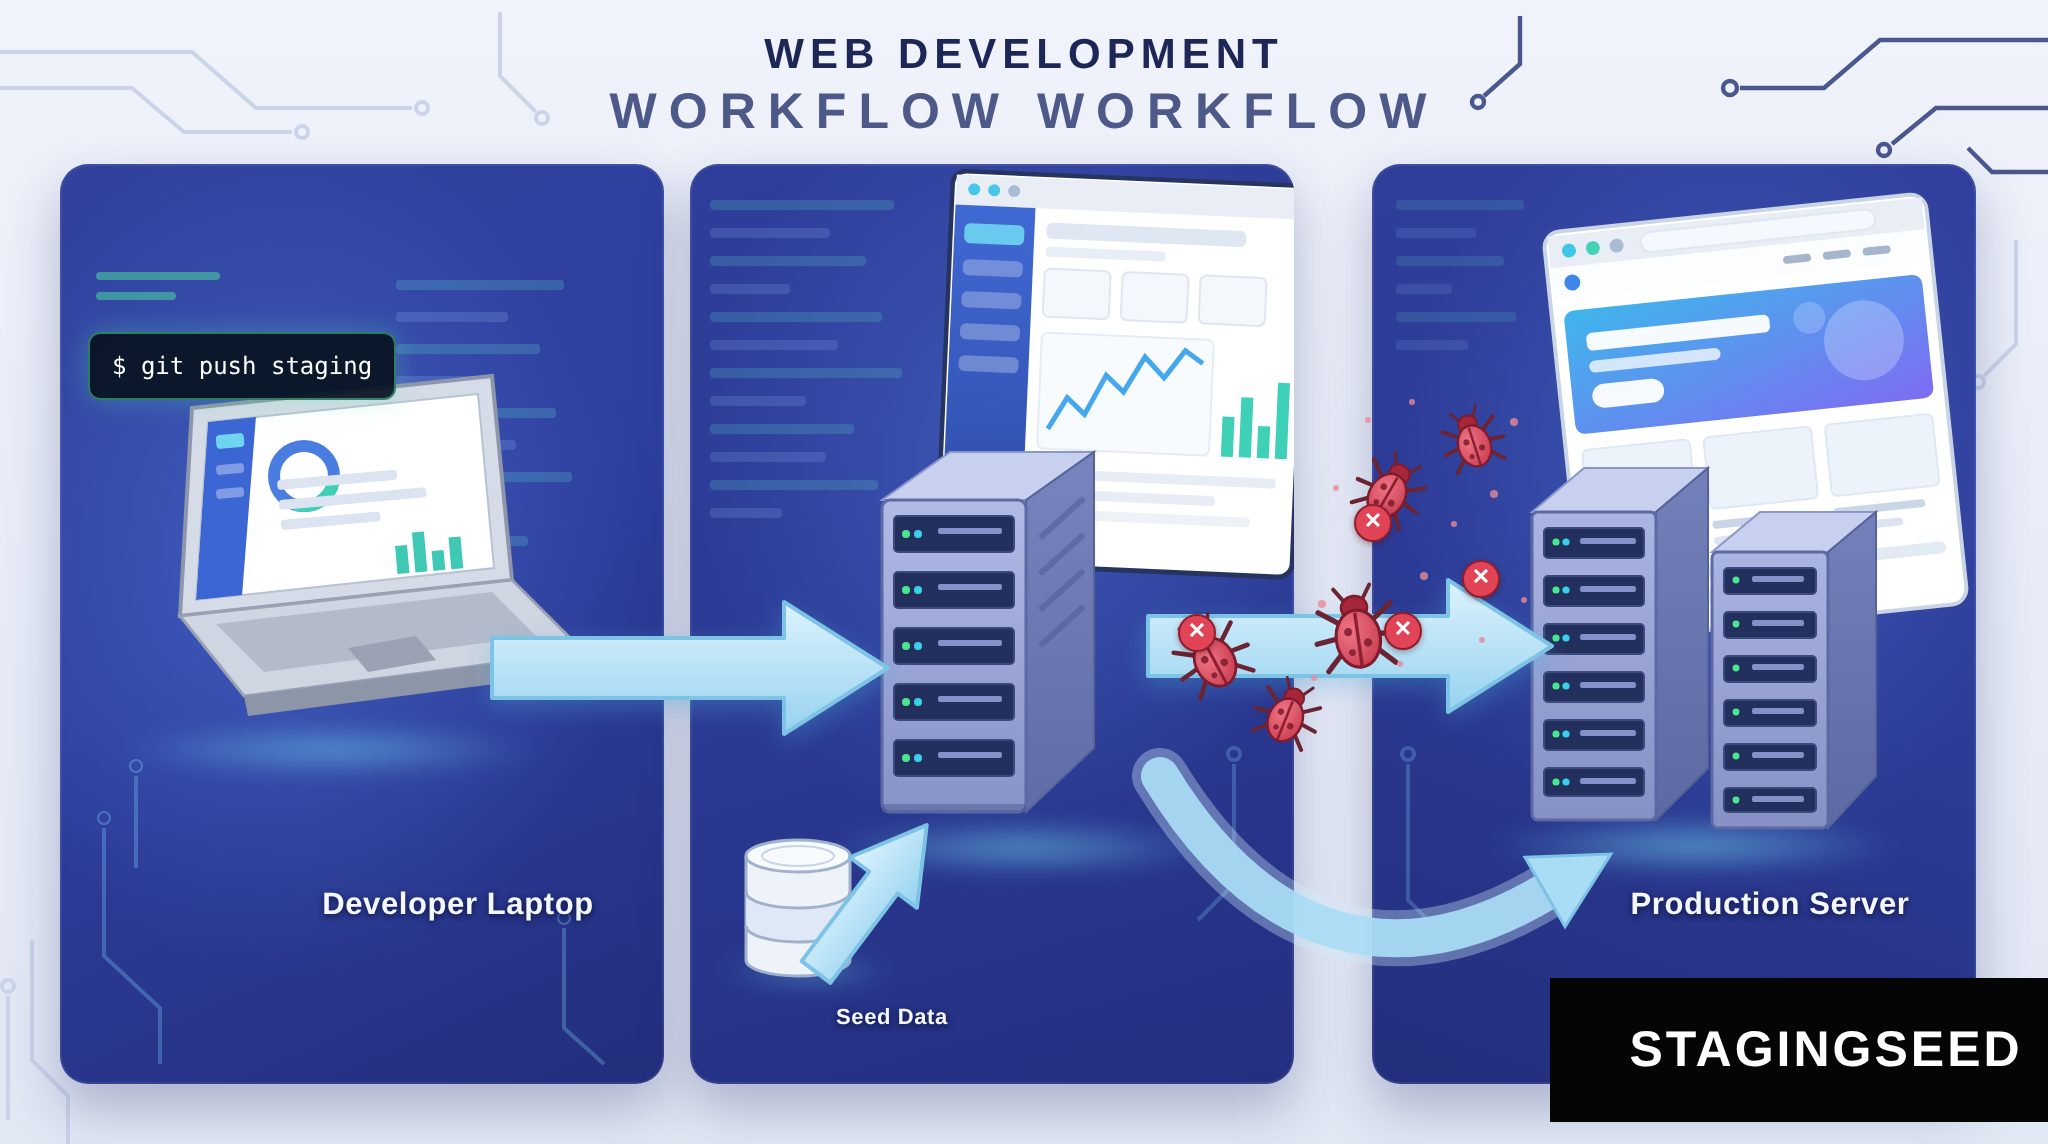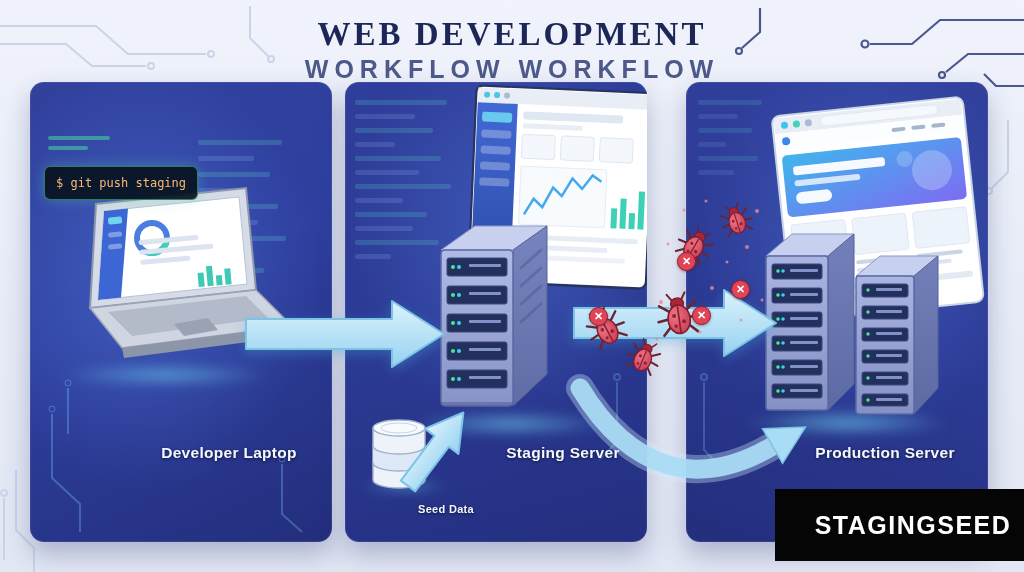--- a/index.html
+++ b/index.html
@@ -2,21 +2,21 @@
 <html><head>
 <meta charset="utf-8">
 <style>
   * { margin:0; padding:0; box-sizing:border-box; }
   html,body { background:#dfe4f2; font-family:"Liberation Sans", sans-serif; }
   .scene { position:relative; width:1024px; height:572px; overflow:hidden;
            background:linear-gradient(180deg,#f0f3fb 0%, #e7ebf7 55%, #e2e7f4 100%); }
   .bg-decor { position:absolute; inset:0; z-index:0; }
 
   .header { position:absolute; top:16px; left:0; width:100%; text-align:center; z-index:4; }
-  .title-main { font-size:33px; font-weight:bold; letter-spacing:3px; color:#1c2757;font-family:Liberation Serif, serif; }
+  .title-main { font-size:21px; font-weight:bold; letter-spacing:3px; color:#1c2757; }
   .title-sub  { font-size:25px; font-weight:bold; letter-spacing:6px; color:#4d5988; margin-top:2px; }
 
   .panel { position:absolute; top:82px; width:302px; height:460px; border-radius:14px; overflow:hidden;
            box-shadow:0 12px 26px rgba(25,38,100,.28), inset 0 0 0 1px rgba(255,255,255,.08); z-index:1; }
   .panel-dev { left:30px;
     background: radial-gradient(80% 65% at 38% 42%, rgba(86,128,228,.45), rgba(0,0,0,0) 72%),
                 linear-gradient(155deg,#31419c 0%, #2e3f9f 45%, #232e7c 100%); }
   .panel-stg { left:345px;
     background: radial-gradient(75% 60% at 55% 32%, rgba(86,128,228,.42), rgba(0,0,0,0) 72%),
                 linear-gradient(165deg,#2f3e9a 0%, #2b3a94 50%, #242f80 100%); }
@@ -24,21 +24,21 @@
     background: radial-gradient(75% 60% at 58% 34%, rgba(86,128,228,.42), rgba(0,0,0,0) 72%),
                 linear-gradient(200deg,#31409c 0%, #2c3b96 50%, #232e7c 100%); }
 
   .panel-label { position:absolute; color:#f4f7fd; font-weight:bold; font-size:15.5px; letter-spacing:.3px;
                  text-shadow:0 1px 3px rgba(8,15,50,.85); text-align:center; z-index:3;margin-left:48px; }
   .abs { position:absolute; }
 
   .terminal { position:absolute; left:14px; top:84px; padding:9px 11px; z-index:3;
               background:rgba(8,18,32,.92); border:1px solid rgba(86,226,166,.5); border-radius:6px;
               box-shadow:0 0 14px rgba(86,226,166,.3);
-              font-family:"DejaVu Sans Mono", monospace; font-size:12px; color:#fdba74; white-space:nowrap; }
+              font-family:"DejaVu Sans Mono", monospace; font-size:12px; color:#ffffff; white-space:nowrap; }
 
   .glow { position:absolute; border-radius:50%; filter:blur(6px);
           background:radial-gradient(closest-side, rgba(120,225,255,.85), rgba(120,225,255,0)); }
 
   .overlay { position:absolute; inset:0; z-index:5; pointer-events:none; }
 
   .err-badge { position:absolute; width:19px; height:19px; border-radius:50%; z-index:6;
                background:#e14456; border:1.5px solid #8f1f2e; color:#fff;
                display:flex; align-items:center; justify-content:center;
                font-size:11px; font-weight:bold; line-height:1; box-shadow:0 1px 3px rgba(80,10,20,.4); }
@@ -265,21 +265,20 @@
 
     <svg class="abs" style="left:16px;top:334px" width="76" height="80" viewBox="0 0 76 80">
       <path d="M12,12 L12,64 A26,8 0 0 0 64,64 L64,12" fill="#eef3fa" stroke="#9fb2cc" stroke-width="1.5"></path>
       <path d="M12,30 A26,8 0 0 0 64,30 L64,47 A26,8 0 0 1 12,47 Z" fill="#dbe7f5" opacity=".9"></path>
       <path d="M12,30 A26,8 0 0 0 64,30" fill="none" stroke="#9fb2cc" stroke-width="1.5"></path>
       <path d="M12,47 A26,8 0 0 0 64,47" fill="none" stroke="#9fb2cc" stroke-width="1.5"></path>
       <ellipse cx="38" cy="12" rx="26" ry="8" fill="#f8fbfe" stroke="#9fb2cc" stroke-width="1.5"></ellipse>
       <ellipse cx="38" cy="12" rx="18" ry="5" fill="none" stroke="#c6d4e6" stroke-width="1"></ellipse>
     </svg>
 
-    <div class="panel-label" style="left:70px;top:362px;width:200px">Staging Server</div>
     <div class="panel-label" style="left:0;top:421px;width:106px;font-size:11px">Seed Data</div>
   </section>
 
   <section class="panel panel-prod">
     <svg class="abs" style="left:0;top:0" width="302" height="460" viewBox="0 0 302 460">
       <g opacity=".15">
         <rect x="12" y="18" width="64" height="5" rx="2" fill="#5fe0cc"></rect>
           <rect x="12" y="32" width="40" height="5" rx="2" fill="#8fb2f0"></rect>
         <rect x="12" y="46" width="54" height="5" rx="2" fill="#5fe0cc"></rect>
           <rect x="12" y="60" width="28" height="5" rx="2" fill="#8fb2f0"></rect>

